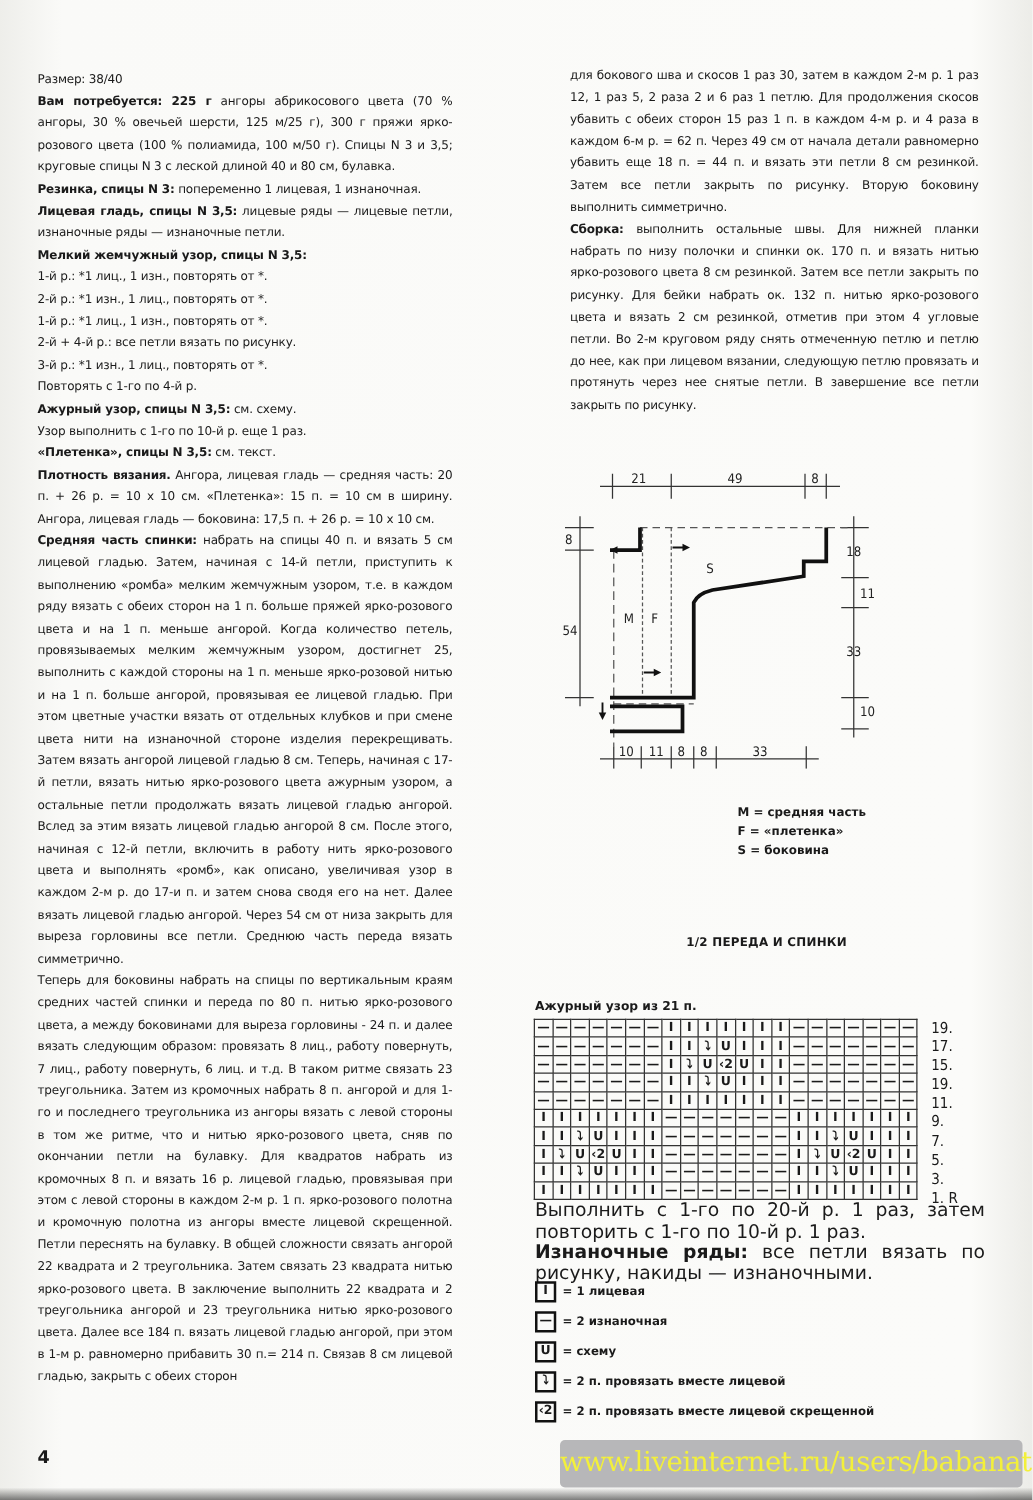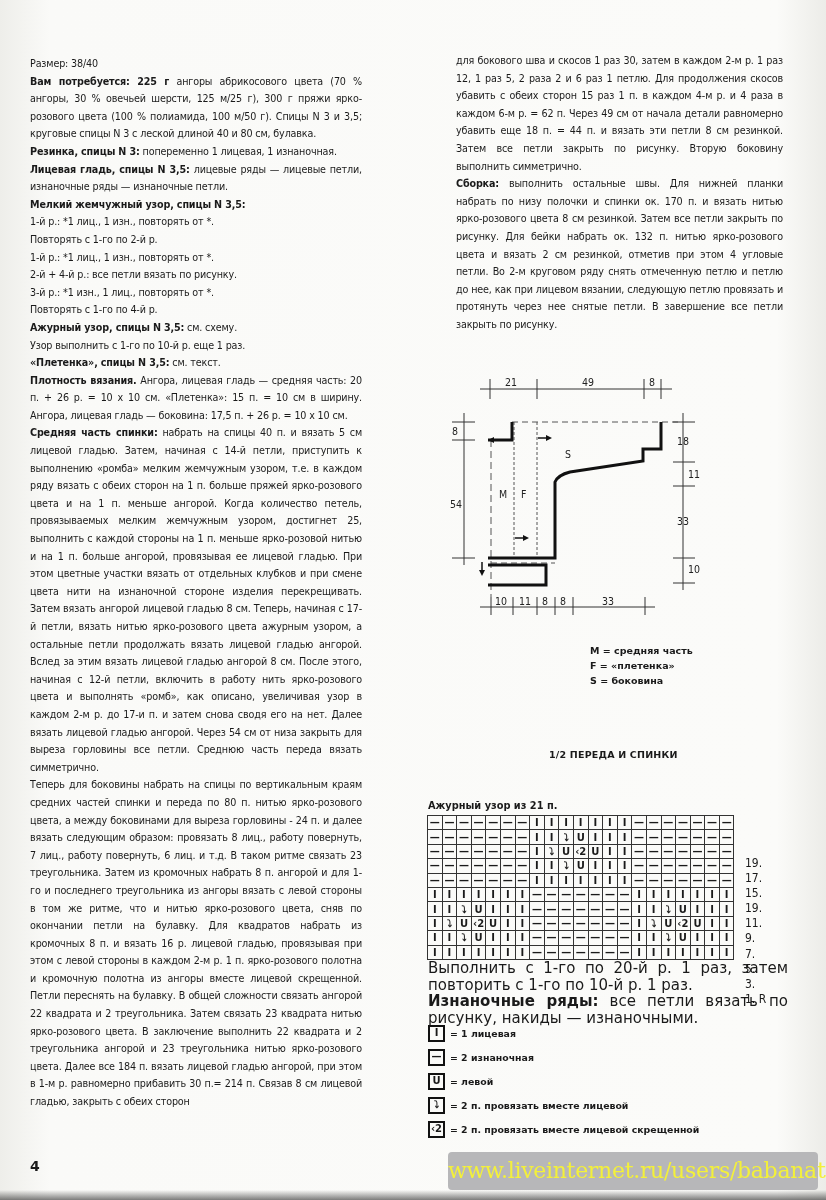--- a/index.html
+++ b/index.html
@@ -44,21 +44,20 @@
     .lace-chart td {
       width: 13.6px; height: 13.4px; padding: 0;
       border: 1px solid #333; text-align: center; vertical-align: middle;
       font-size: 10px; font-weight: bold; line-height: 13px;
       font-family: "DejaVu Sans", sans-serif;
     }
     .row-labels {
       position: absolute; left: 745px; top: 815px;
       font-size: 12px; line-height: 15.1px;
       font-family: "DejaVu Sans Condensed", "DejaVu Sans", sans-serif;
-      margin-top: 41px;
     }
     .after-chart {
       position: absolute; left: 428px; top: 960px; width: 360px;
       font-size: 15px; line-height: 16.5px; text-align: justify;
     }
     .after-chart p { margin: 0; }
     .key {
       position: absolute; left: 428px; top: 1025px;
       font-size: 9.4px; font-weight: bold;
     }
@@ -88,21 +87,21 @@
 
 <div class="page-shade"></div>
 
 <div id="left-col" class="col">
     <p><span>Размер: 38/40</span></p>
     <p><b>Вам потребуется: 225 г</b><span> ангоры абрикосового цвета (70 % ангоры, 30 % овечьей шерсти, 125 м/25 г), 300 г пряжи ярко-розового цвета (100 % полиамида, 100 м/50 г). Спицы N 3 и 3,5; круговые спицы N 3 с леской длиной 40 и 80 см, булавка.</span></p>
     <p><b>Резинка, спицы N 3:</b><span> попеременно 1 лицевая, 1 изнаночная.</span></p>
     <p><b>Лицевая гладь, спицы N 3,5:</b><span> лицевые ряды — лицевые петли, изнаночные ряды — изнаночные петли.</span></p>
     <p><b>Мелкий жемчужный узор, спицы N 3,5:</b><span></span></p>
     <p><span>1-й р.: *1 лиц., 1 изн., повторять от *.</span></p>
-    <p><span>Повторять с 1-го по 2-й р.</span></p>
+    <p><span>2-й р.: *1 изн., 1 лиц., повторять от *.</span></p>
     <p><span>1-й р.: *1 лиц., 1 изн., повторять от *.</span></p>
     <p><span>2-й + 4-й р.: все петли вязать по рисунку.</span></p>
     <p><span>3-й р.: *1 изн., 1 лиц., повторять от *.</span></p>
     <p><span>Повторять с 1-го по 4-й р.</span></p>
     <p><b>Ажурный узор, спицы N 3,5:</b><span> см. схему.</span></p>
     <p><span>Узор выполнить с 1-го по 10-й р. еще 1 раз.</span></p>
     <p><b>«Плетенка», спицы N 3,5:</b><span> см. текст.</span></p>
     <p><b>Плотность вязания.</b><span> Ангора, лицевая гладь — средняя часть: 20 п. + 26 р. = 10 x 10 см. «Плетенка»: 15 п. = 10 см в ширину. Ангора, лицевая гладь — боковина: 17,5 п. + 26 р. = 10 x 10 см.</span></p>
     <p><b>Средняя часть спинки:</b><span> набрать на спицы 40 п. и вязать 5 см лицевой гладью. Затем, начиная с 14-й петли, приступить к выполнению «ромба» мелким жемчужным узором, т.е. в каждом ряду вязать с обеих сторон на 1 п. больше пряжей ярко-розового цвета и на 1 п. меньше ангорой. Когда количество петель, провязываемых мелким жемчужным узором, достигнет 25, выполнить с каждой стороны на 1 п. меньше ярко-розовой нитью и на 1 п. больше ангорой, провязывая ее лицевой гладью. При этом цветные участки вязать от отдельных клубков и при смене цвета нити на изнаночной стороне изделия перекрещивать. Затем вязать ангорой лицевой гладью 8 см. Теперь, начиная с 17-й петли, вязать нитью ярко-розового цвета ажурным узором, а остальные петли продолжать вязать лицевой гладью ангорой. Вслед за этим вязать лицевой гладью ангорой 8 см. После этого, начиная с 12-й петли, включить в работу нить ярко-розового цвета и выполнять «ромб», как описано, увеличивая узор в каждом 2-м р. до 17-и п. и затем снова сводя его на нет. Далее вязать лицевой гладью ангорой. Через 54 см от низа закрыть для выреза горловины все петли. Среднюю часть переда вязать симметрично.</span></p>
     <p><span>Теперь для боковины набрать на спицы по вертикальным краям средних частей спинки и переда по 80 п. нитью ярко-розового цвета, а между боковинами для выреза горловины - 24 п. и далее вязать следующим образом: провязать 8 лиц., работу повернуть, 7 лиц., работу повернуть, 6 лиц. и т.д. В таком ритме связать 23 треугольника. Затем из кромочных набрать 8 п. ангорой и для 1-го и последнего треугольника из ангоры вязать с левой стороны в том же ритме, что и нитью ярко-розового цвета, сняв по окончании петли на булавку. Для квадратов набрать из кромочных 8 п. и вязать 16 р. лицевой гладью, провязывая при этом с левой стороны в каждом 2-м р. 1 п. ярко-розового полотна и кромочную полотна из ангоры вместе лицевой скрещенной. Петли переснять на булавку. В общей сложности связать ангорой 22 квадрата и 2 треугольника. Затем связать 23 квадрата нитью ярко-розового цвета. В заключение выполнить 22 квадрата и 2 треугольника ангорой и 23 треугольника нитью ярко-розового цвета. Далее все 184 п. вязать лицевой гладью ангорой, при этом в 1-м р. равномерно прибавить 30 п.= 214 п. Связав 8 см лицевой гладью, закрыть с обеих сторон</span></p>
@@ -445,21 +444,21 @@
     <div class="key-item">
       <span class="key-box">I</span>
       <span>= 1 лицевая</span>
     </div>
     <div class="key-item">
       <span class="key-box">—</span>
       <span>= 2 изнаночная</span>
     </div>
     <div class="key-item">
       <span class="key-box">U</span>
-      <span>= левой</span>
+      <span>= схему</span>
     </div>
     <div class="key-item">
       <span class="key-box">⤵</span>
       <span>= 2 п. провязать вместе лицевой</span>
     </div>
     <div class="key-item">
       <span class="key-box">‹2</span>
       <span>= 2 п. провязать вместе лицевой скрещенной</span>
     </div>
   </div>

